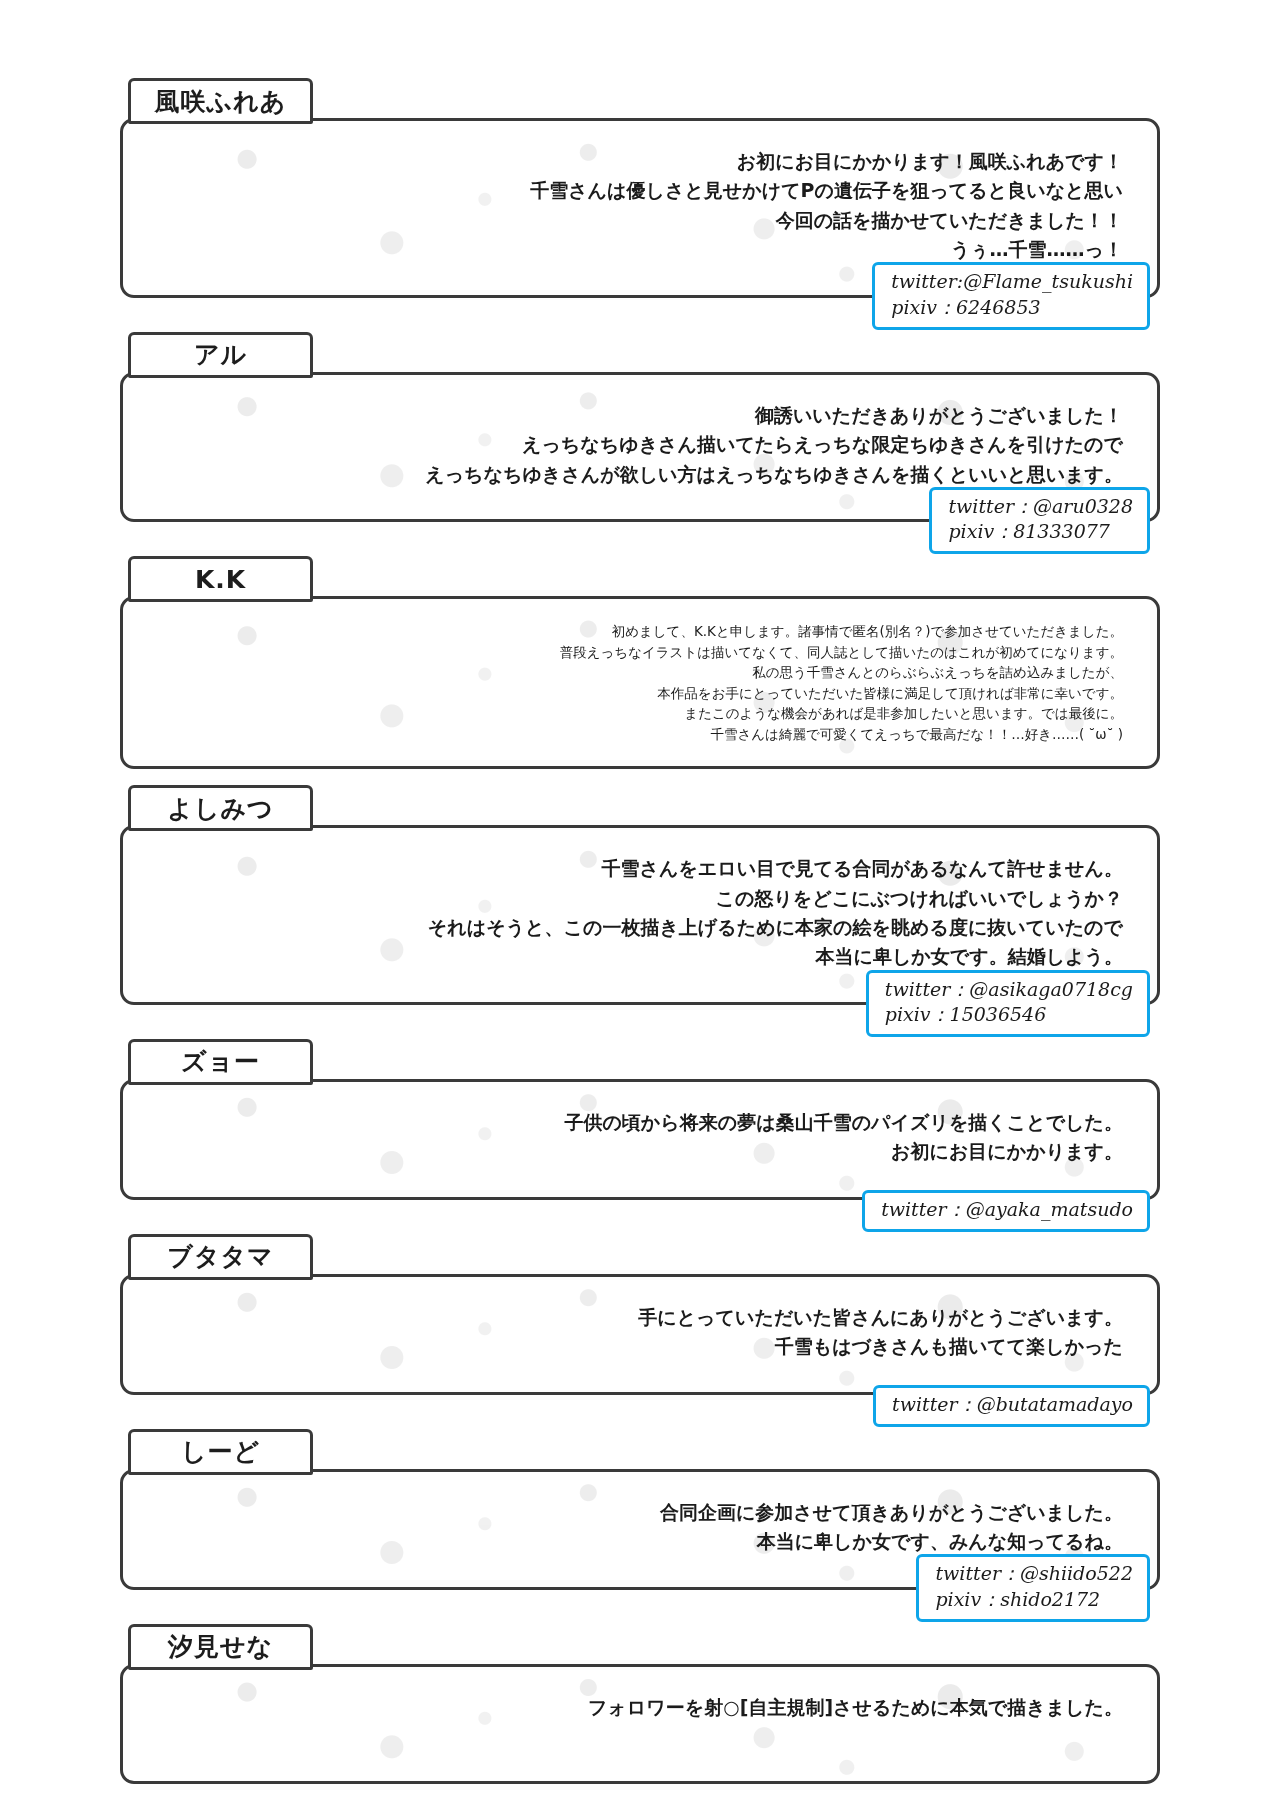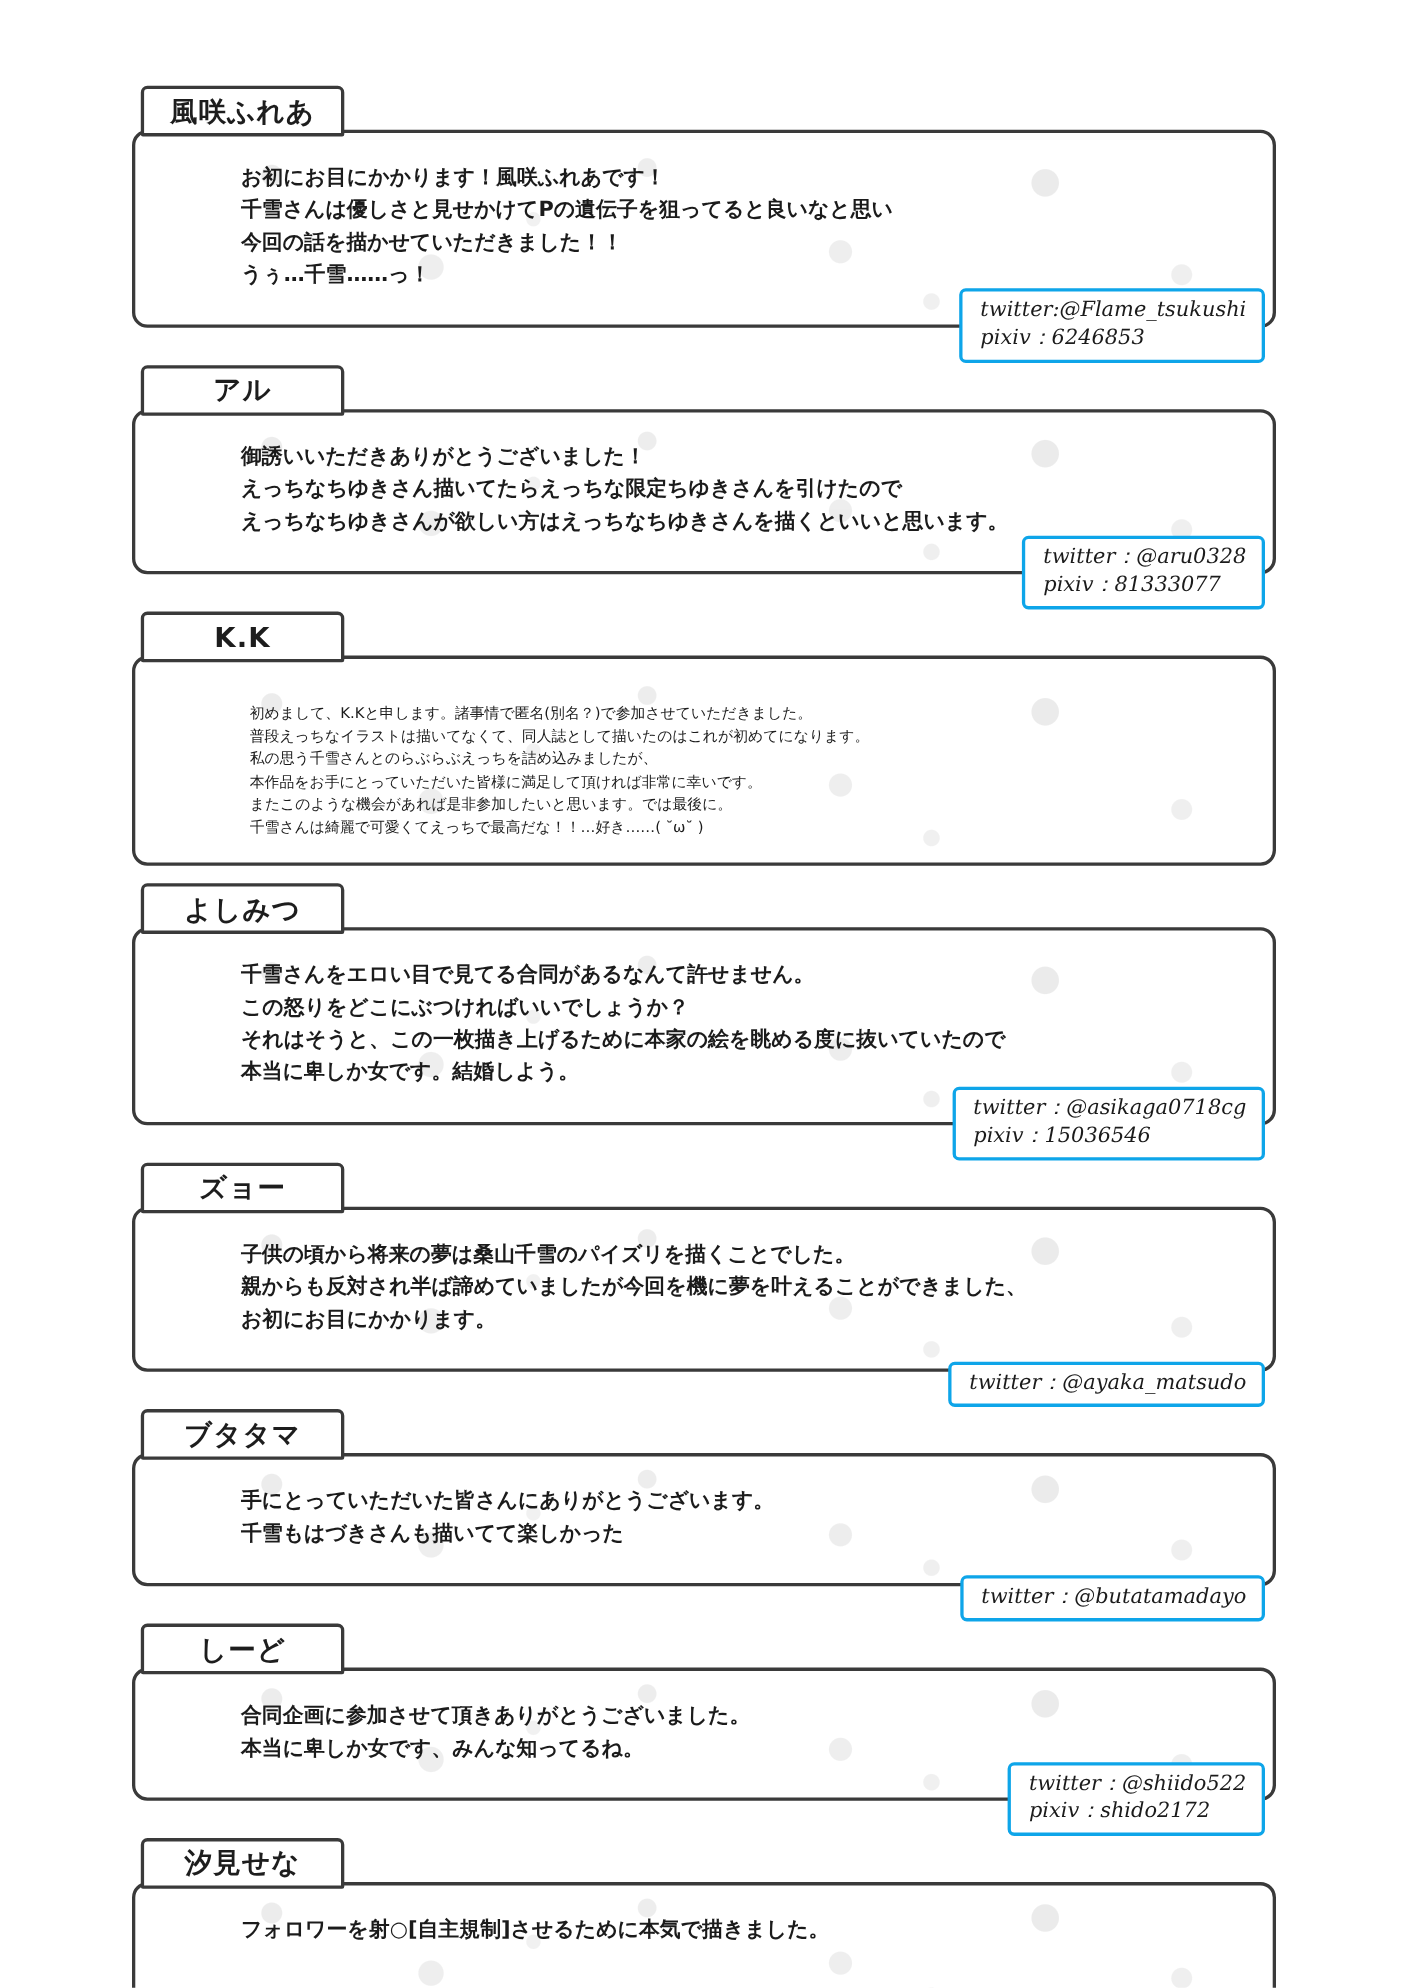--- a/index.html
+++ b/index.html
@@ -86,37 +86,38 @@
       radial-gradient(circle at 62% 62%, #dddddd 0 10px, transparent 11px),
       radial-gradient(circle at 80% 26%, #d7d7d7 0 12px, transparent 13px),
       radial-gradient(circle at 92% 74%, #e0e0e0 0 9px, transparent 10px),
       radial-gradient(circle at 35% 45%, #e3e3e3 0 6px, transparent 7px),
       radial-gradient(circle at 70% 88%, #e1e1e1 0 7px, transparent 8px);
     background-repeat: no-repeat;
   }
   .panel .lines {
     position: relative;
     z-index: 2;
+    text-align: right;
   }
   .line {
     font-family: "DejaVu Sans", sans-serif;
     font-weight: bold;
     font-size: 19px;
     line-height: 1.55;
     color: #1b1b1b;
     white-space: pre;
   }
   .entry.small .line {
     font-size: 13.5px;
     line-height: 1.52;
     font-weight: normal;
   }
   .entry.small .panel {
     padding-left: 104px;
-    padding-top: 40px;
+    padding-top: 22px;
     padding-bottom: 22px;
   }
 
   
   .credits {
     position: absolute;
     right: 10px;
     bottom: -14px;
     z-index: 6;
     background: #ffffff;
@@ -221,21 +222,20 @@
         </div>
       </div>
       <div class="entry">
         <div class="nameplate">
           <span class="nm">ズョー</span>
         </div>
         <div class="panelwrap">
           <div class="panel">
             <div class="lines">
               <div class="line">子供の頃から将来の夢は桑山千雪のパイズリを描くことでした。</div>
-              <div class="line">親からも反対され半ば諦めていましたが今回を機に夢を叶えることができました、</div>
               <div class="line">お初にお目にかかります。</div>
             </div>
           </div>
           <div class="credits">
             <div class="credit">twitter：@ayaka_matsudo</div>
           </div>
           <div class="spacer-credit"></div>
         </div>
       </div>
       <div class="entry">

